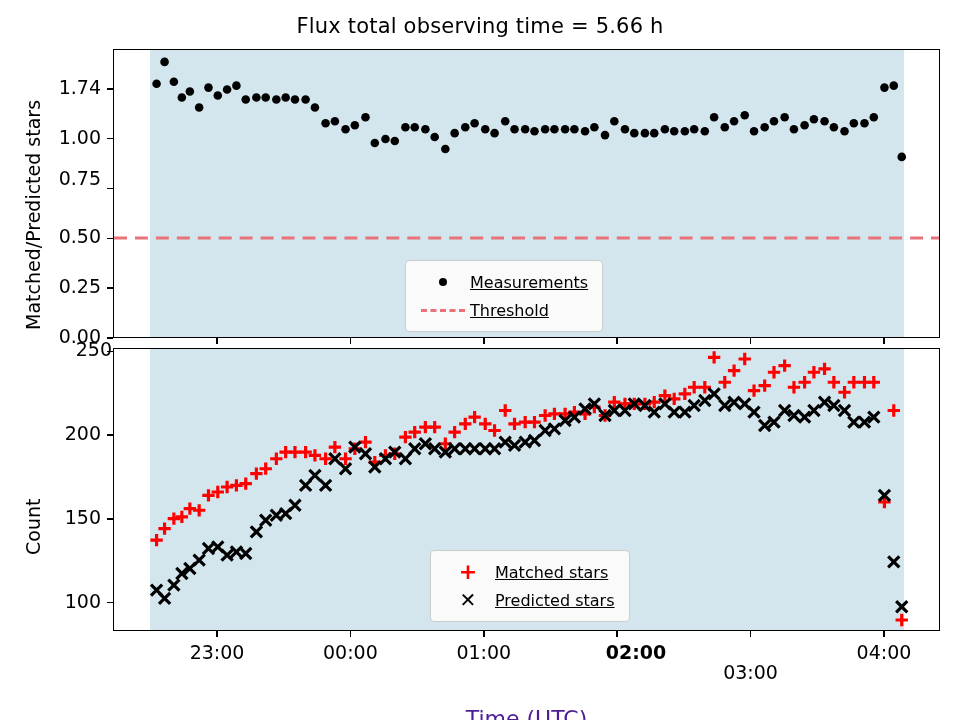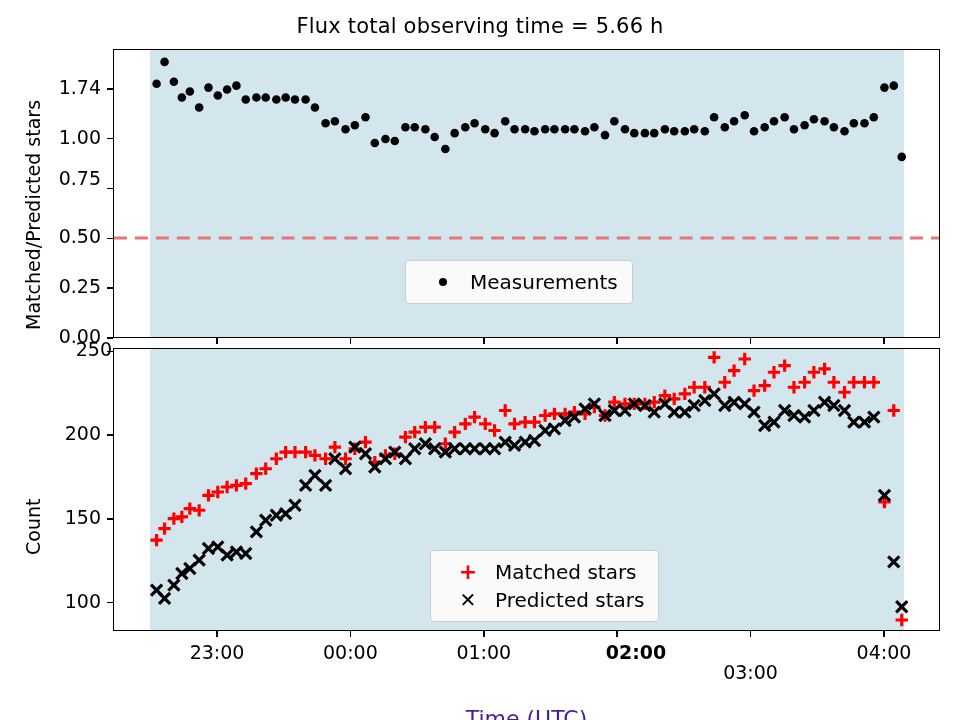--- a/index.html
+++ b/index.html
@@ -138,23 +138,24 @@
     height: 28px;
   }
   .legend-key {
     width: 54px;
     display: flex;
     align-items: center;
     justify-content: center;
     flex: 0 0 54px;
   }
   .legend-text {
-    font-size: 20px;
+    font-size: 16px;
     color: #000000;
     white-space: nowrap;
+    text-decoration: underline;
   }
   .key-dot {
     width: 8px;
     height: 8px;
     border-radius: 50%;
     background: #000000;
   }
   .key-dash {
     width: 44px;
     height: 0;
@@ -286,20 +287,26 @@
       <div class="xtick-mark" style="left: 883.177px; top: 338px;"></div>
     </div>
   <div class="ylabel" id="ylabel-top">Matched/Predicted stars</div>
 
   <div class="legend" id="legend-top">
     <div class="legend-row">
       <span class="legend-key">
           <span class="key-dot"></span>
         </span>
       <span class="legend-text">Measurements</span>
+    </div>
+    <div class="legend-row">
+      <span class="legend-key">
+          <span class="key-dash"></span>
+        </span>
+      <span class="legend-text">Threshold</span>
     </div>
   </div>
 
   <div class="axes" id="axes-bottom">
     <div class="span-shade" id="shade-bottom" style="left: 36.0145px; width: 753.637px; background: rgb(211, 230, 237);"></div>
     <svg class="plot-svg" id="svg-bottom" viewBox="0 0 827 283" preserveAspectRatio="none">
         <g>
           <path d="M36.48387096774195,192.5739644970414H48.883870967741956M42.68387096774195,186.3739644970414V198.7739644970414" stroke="#ff0000" stroke-width="3.2"></path>
           <path d="M44.487096774193866,180.85207100591714H56.88709677419387M50.68709677419387,174.65207100591715V187.05207100591713" stroke="#ff0000" stroke-width="3.2"></path>
           <path d="M53.82419354838744,170.80473372781063H66.22419354838745M60.024193548387444,164.60473372781064V177.00473372781062" stroke="#ff0000" stroke-width="3.2"></path>

